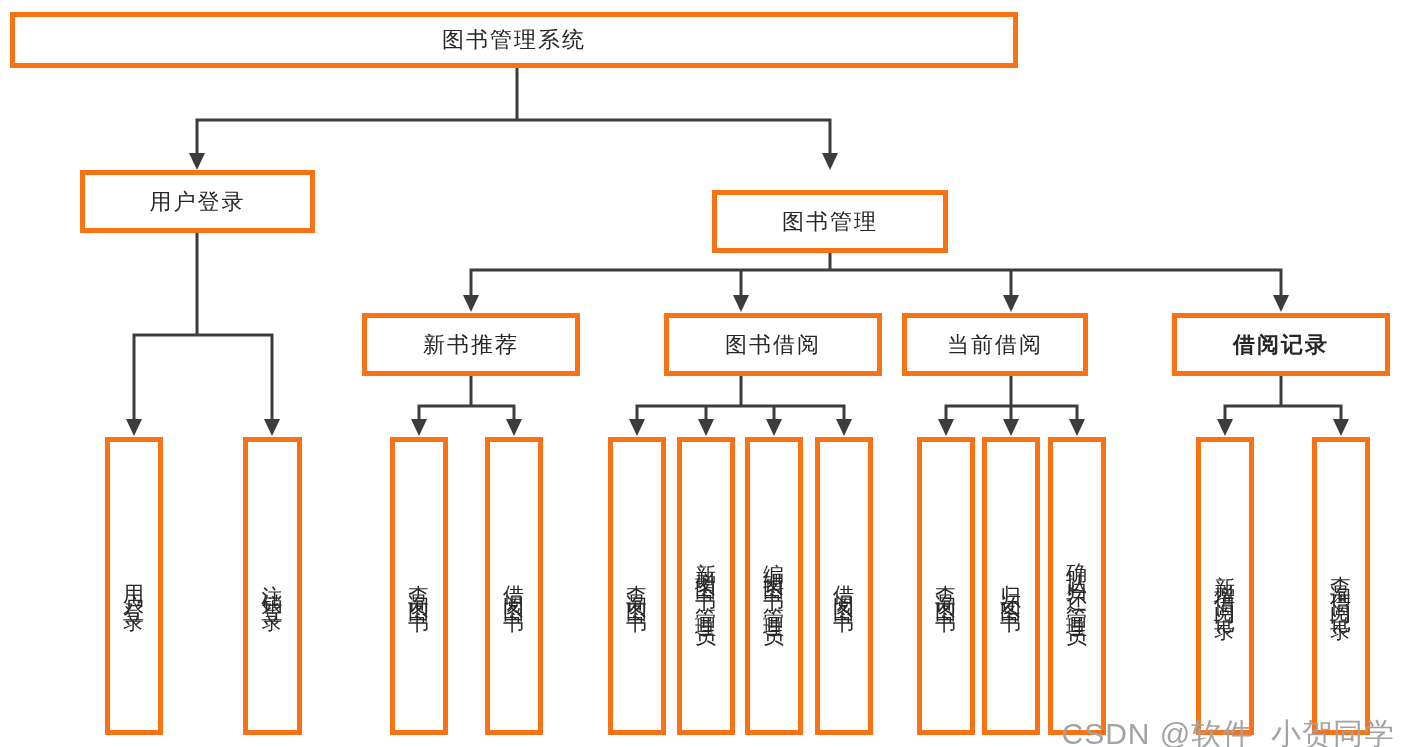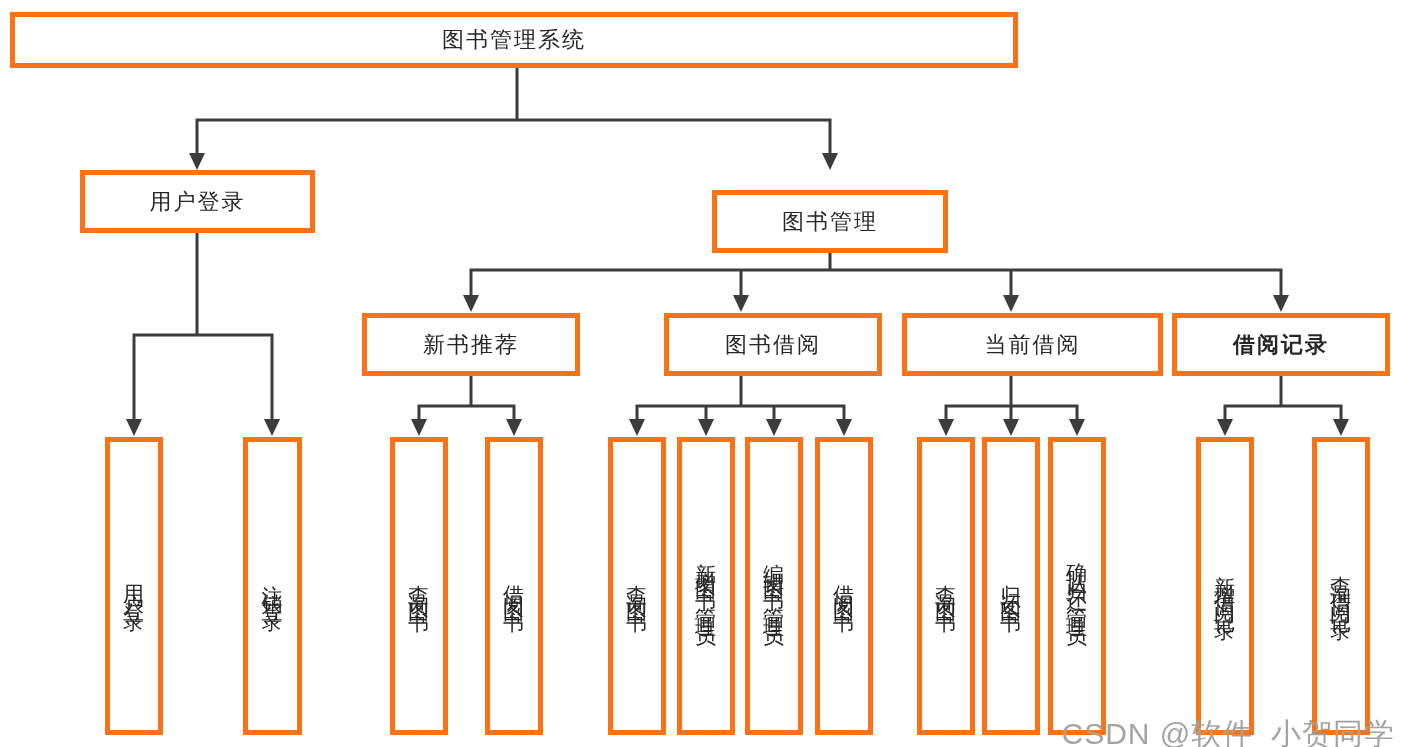--- a/index.html
+++ b/index.html
@@ -35,21 +35,21 @@
     font-size: 21px;
     letter-spacing: 9px;
     line-height: 1;
   }
   
   #n-root      { left: 10px;   top: 12px;  width: 1008px; height: 56px; }
   #n-login     { left: 80px;   top: 170px; width: 235px;  height: 63px; }
   #n-mgmt      { left: 712px;  top: 170px; width: 236px;  height: 63px; margin-top: 20px; }
   #n-recommend { left: 362px;  top: 313px; width: 218px;  height: 63px; }
   #n-borrow    { left: 632px;  top: 313px; width: 218px;  height: 63px; margin-left: 32px; }
-  #n-current   { left: 902px;  top: 313px; width: 261px;  height: 63px; }
+  #n-current   { left: 902px;  top: 313px; width: 186px;  height: 63px; }
   #n-records   { left: 1172px; top: 313px; width: 218px;  height: 63px; font-weight: bold; }
   .leaf { top: 437px; height: 298px; width: 58px; }
   #l-a1 { left: 105px; }
   #l-a2 { left: 243px; width: 59px; }
   #l-b1 { left: 390px; }
   #l-b2 { left: 485px; }
   #l-c1 { left: 608px; }
   #l-c2 { left: 677px; }
   #l-c3 { left: 745px; }
   #l-c4 { left: 815px; }

